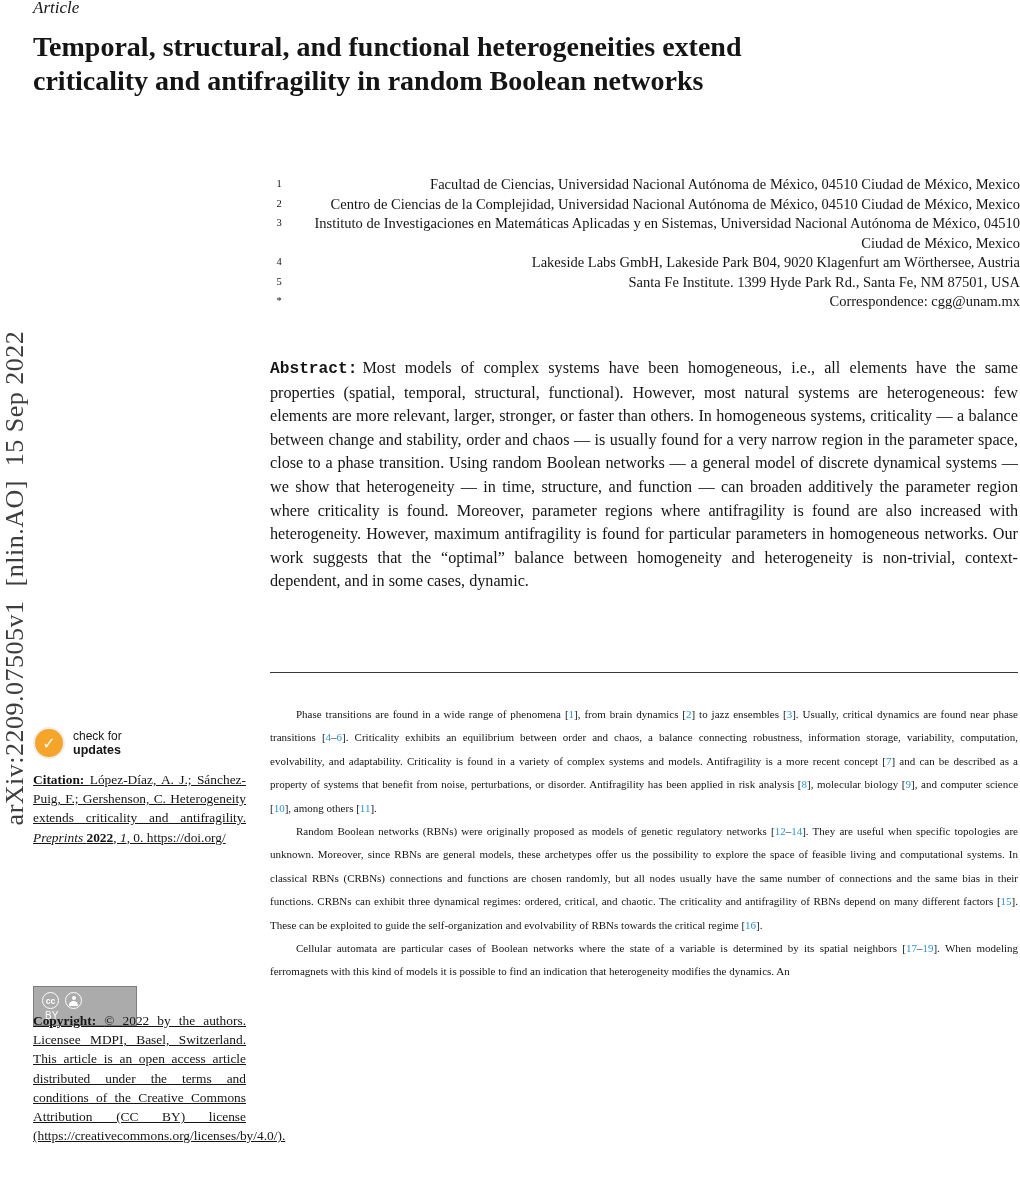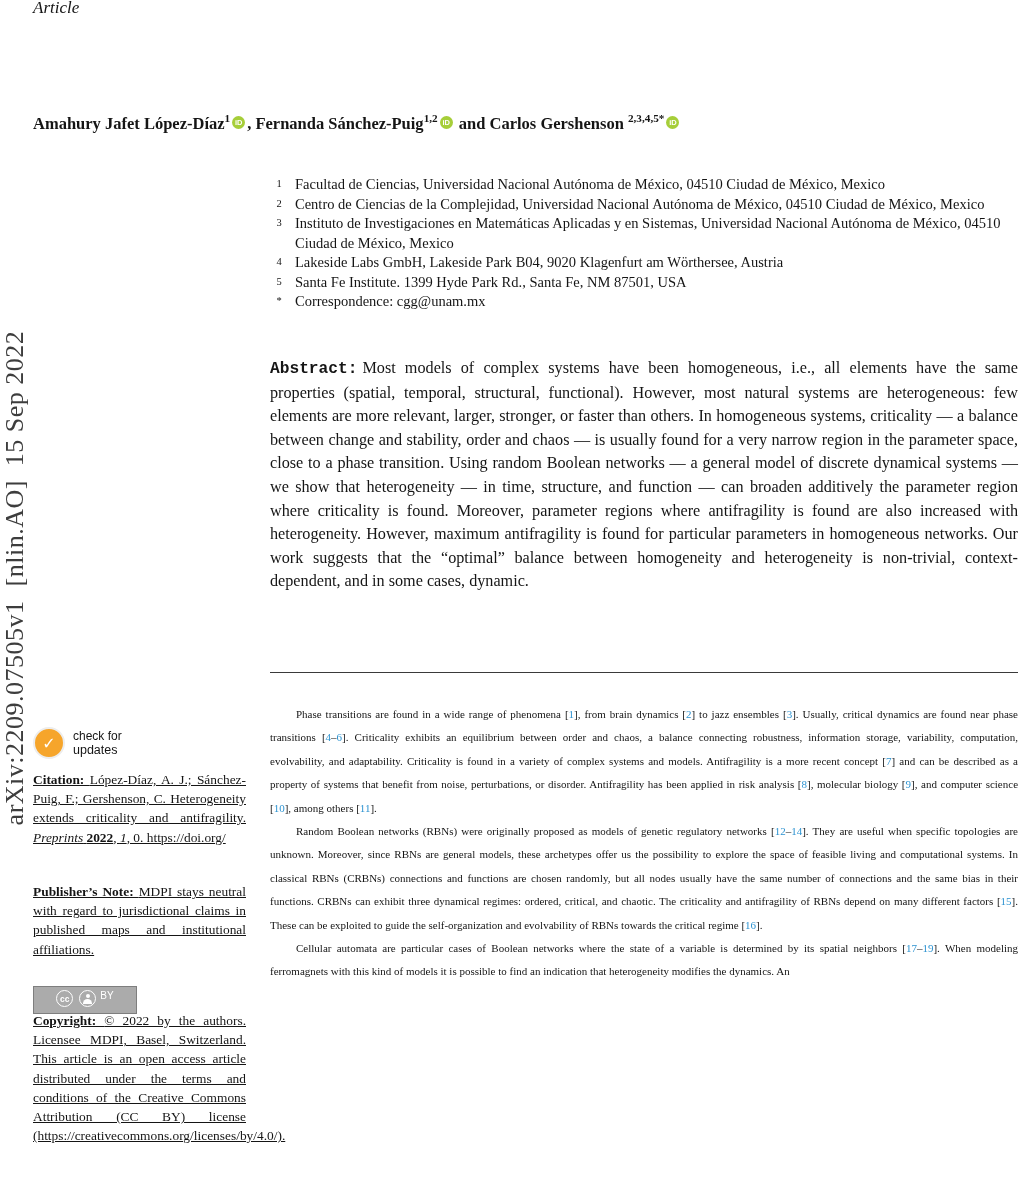--- a/index.html
+++ b/index.html
@@ -29,48 +29,48 @@
   .orcid-icon {
     display:inline-block; width:13px; height:13px; border-radius:50%;
     background:#A6CE39; color:#fff; font-family:"Liberation Sans",sans-serif;
     font-size:7.5px; font-weight:700; text-align:center; line-height:13px;
     vertical-align:4px; margin:0 2px 0 2px;
   }
   
   .affiliations { position:absolute; left:270px; top:175px; width:750px; font-size:14.5px; line-height:19.5px; }
   .aff-row { display:flex; }
   .aff-num { flex:0 0 18px; text-align:center; font-size:10.5px; position:relative; top:-1px; }
-  .aff-text { flex:1; padding-left:7px; }
+  .aff-text { flex:1; padding-left:7px;text-align:right; }
   
   .abstract { position:absolute; left:270px; top:357px; width:748px; font-size:16.2px; line-height:23.6px; text-align:justify; }
   .lbl { font-weight:700; margin-right:5px;font-family:Liberation Mono, monospace; }
   .keywords { position:absolute; left:270px; top:619px; width:748px; font-size:16.2px; line-height:23.6px; }
   .rule { position:absolute; left:270px; top:672px; width:748px; height:1px; background:#3a3a3a; }
   
   .bodycol { position:absolute; left:270px; top:703px; width:748px; }
   .sec-head { font-size:17px; font-weight:700; margin-bottom:13px; }
   .body-para { font-size:11px; line-height:23.4px; text-align:justify; text-indent:26px; }
   
   .check-badge { position:absolute; left:33px; top:727px; display:flex; align-items:center; gap:8px; cursor:pointer; }
   .check-circle {
     width:32px; height:32px; border-radius:50%; background:#F6A52B; border:2px solid #ededed;
     display:flex; align-items:center; justify-content:center;
   }
   .check-mark { color:#fff; font-size:16px; font-weight:700; font-family:"DejaVu Sans",sans-serif; }
   .check-text { font-family:"Liberation Sans",sans-serif; line-height:14px; }
   .check-text .l1 { display:block; font-size:12px;text-align:center; }
-  .check-text .l2 { display:block; font-size:12.5px; font-weight:400; }
+  .check-text .l2 { display:block; font-size:12.5px; font-weight:700; }
   .sidenote { position:absolute; left:33px; width:213px; font-size:13.4px; line-height:19.2px; text-align:justify;text-decoration:underline; }
   .citation-note { top:770px; }
   .publisher-note { top:882px; }
   .copyright-note { top:1011px; }
   .cc-badge {
-    position:absolute; left:33px; top:986px; width:104px; height:28px;
+    position:absolute; left:33px; top:986px; width:104px; height:40px;
     background:#ababab; border:1px solid #7e7e7e; padding:3px 8px 2px 8px;
-    display:flex; flex-direction:row; justify-content:center; gap:1px; cursor:pointer;
+    display:flex; flex-direction:column; justify-content:center; gap:1px; cursor:pointer;
   }
   .cc-row { display:flex; gap:6px; }
   .cc-circle {
     width:17px; height:17px; border:1.5px solid #fff; border-radius:50%;
     color:#fff; font-weight:700; font-size:8.5px; font-family:"Liberation Sans",sans-serif;
     display:flex; align-items:center; justify-content:center;
   }
   .cc-circle.person { flex-direction:column; justify-content:flex-start; }
   .p-head { width:4px; height:4px; background:#fff; border-radius:50%; display:block; margin-top:3px; }
   .p-body { width:9px; height:5px; background:#fff; border-radius:5px 5px 0 0; display:block; margin-top:1px; }
@@ -78,22 +78,23 @@
 </style>
 </head>
 <body>
 
 <div class="page">
 
   <div class="arxiv-stamp">arXiv:2209.07505v1  [nlin.AO]  15 Sep 2022</div>
 
   <div class="article-type">Article</div>
 
+  <h1 class="title">Temporal, structural, and functional heterogeneities extend
+criticality and antifragility in random Boolean networks</h1>
 
-  <div class="authors"><span>Amahury Jafet López-Díaz</span><span class="seg-sup">1</span><span class="orcid-icon">iD</span><span>, </span><span>Fernanda Sánchez-Puig</span><span class="seg-sup">1,2</span><span class="orcid-icon">iD</span><span> and Carlos Gershenson </span><span class="seg-sup">2,3,4,5*</span><span class="orcid-icon">iD</span></div>
 
   <div class="affiliations">
     <div class="aff-row">
       <span class="aff-num">1</span>
       <span class="aff-text">Facultad de Ciencias, Universidad Nacional Autónoma de México, 04510 Ciudad de México, Mexico</span>
     </div>
     <div class="aff-row">
       <span class="aff-num">2</span>
       <span class="aff-text">Centro de Ciencias de la Complejidad, Universidad Nacional Autónoma de México, 04510 Ciudad de México, Mexico</span>
     </div>
@@ -133,21 +134,20 @@
         <span class="check-mark">✓</span>
       </span>
     <span class="check-text">
       <span class="l1">check for</span>
       <span class="l2">updates</span>
     </span>
   </div>
 
   <p class="sidenote citation-note"><span class="seg-b">Citation: </span><span>López-Díaz, A. J.; Sánchez-Puig, F.; Gershenson, C. Heterogeneity extends criticality and antifragility. </span><span class="seg-it">Preprints</span><span> </span><span class="seg-b">2022</span><span>, </span><span class="seg-it">1</span><span>, 0. https://doi.org/</span></p>
 
-  <p class="sidenote publisher-note"><span class="seg-b">Publisher’s Note: </span><span>MDPI stays neutral with regard to jurisdictional claims in published maps and institutional affiliations.</span></p>
 
   <div class="cc-badge">
     <div class="cc-row">
       <span class="cc-circle">cc</span>
       <span class="cc-circle person">
           <span class="p-head"></span>
           <span class="p-body"></span>
         </span>
     </div>
     <div class="cc-by">BY</div>

